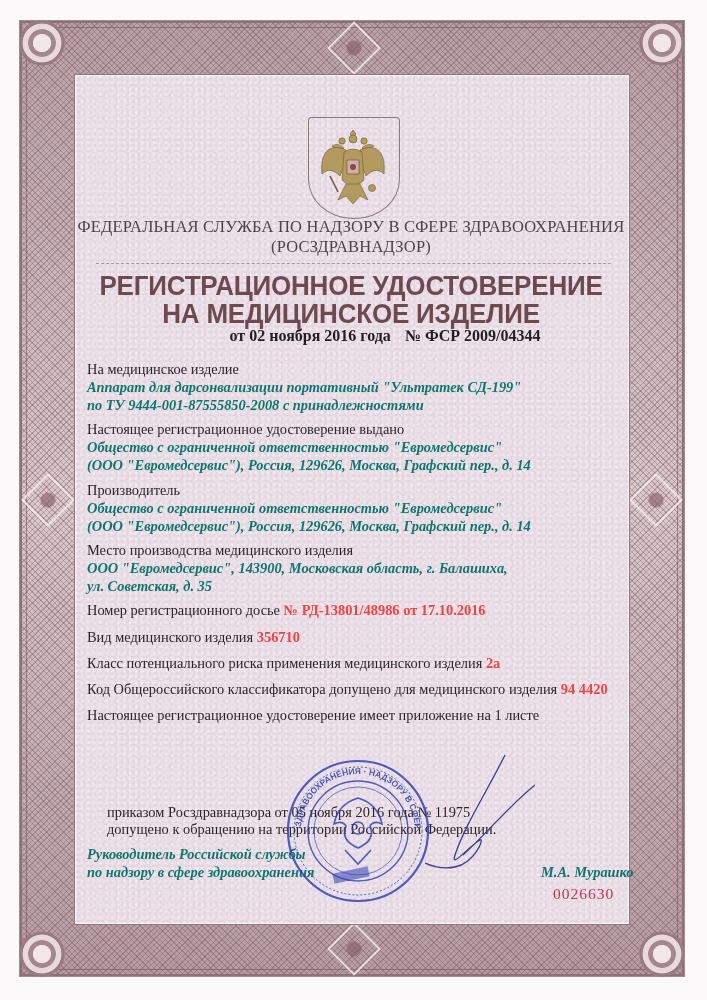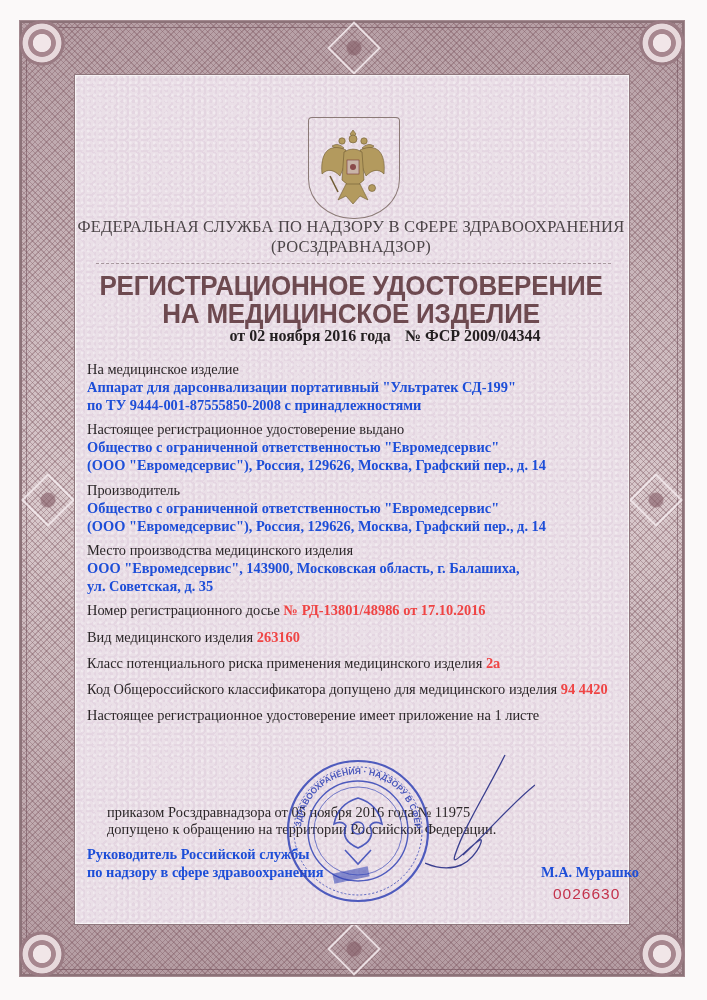--- a/index.html
+++ b/index.html
@@ -64,24 +64,24 @@
   }
   .subtitle {
     position:absolute; left:74px; width:622px; text-align:center;
     font-family:"Liberation Serif", serif; font-weight:bold; color:#231e20; font-size:16px;
   }
   .subtitle .gap { display:inline-block; width:10px; }
   .line {
     position:absolute; left:87px; white-space:nowrap;
     font-family:"Liberation Serif", serif; color:#2b2628; font-size:14.4px; line-height:18px;
   }
-  .line.b { font-weight:bold; color:#1d4ed8; }
+  .line.b { font-weight:bold; color:#0f766e;font-style:italic; }
   .line b { color:#ef4444; }
   .serial {
-    position:absolute; left:553px; top:885px; font-family:Liberation Sans, sans-serif;
+    position:absolute; left:553px; top:885px; font-family:Liberation Serif, serif;
     color:#c4334c; font-size:15.5px; letter-spacing:1px;
   }
   .stamp {
     position:absolute; left:285px; top:758px; width:146px; height:146px; pointer-events:none;
   }
   .signature { position:absolute; left:425px; top:745px; width:110px; height:130px; pointer-events:none; }
 </style>
 </head>
 <body>
 
@@ -146,21 +146,21 @@
 <div class="line" style="top:541px">Место производства медицинского изделия</div>
 <div class="line b" style="top:559px">ООО "Евромедсервис", 143900, Московская область, г. Балашиха,</div>
 <div class="line b" style="top:577px">ул. Советская, д. 35</div>
 
 <div class="line" style="top:601px">
   <span>Номер регистрационного досье</span>
   <b>№ РД-13801/48986 от 17.10.2016</b>
 </div>
 <div class="line" style="top:628px">
   <span>Вид медицинского изделия</span>
-  <b>263160</b>
+  <b>356710</b>
 </div>
 <div class="line" style="top:654px">
   <span>Класс потенциального риска применения медицинского изделия</span>
   <b>2а</b>
 </div>
 <div class="line" style="top:680px">
   <span>Код Общероссийского классификатора допущено для медицинского изделия</span>
   <b>94 4420</b>
 </div>
 <div class="line" style="top:706px">Настоящее регистрационное удостоверение имеет приложение на 1 листе</div>

